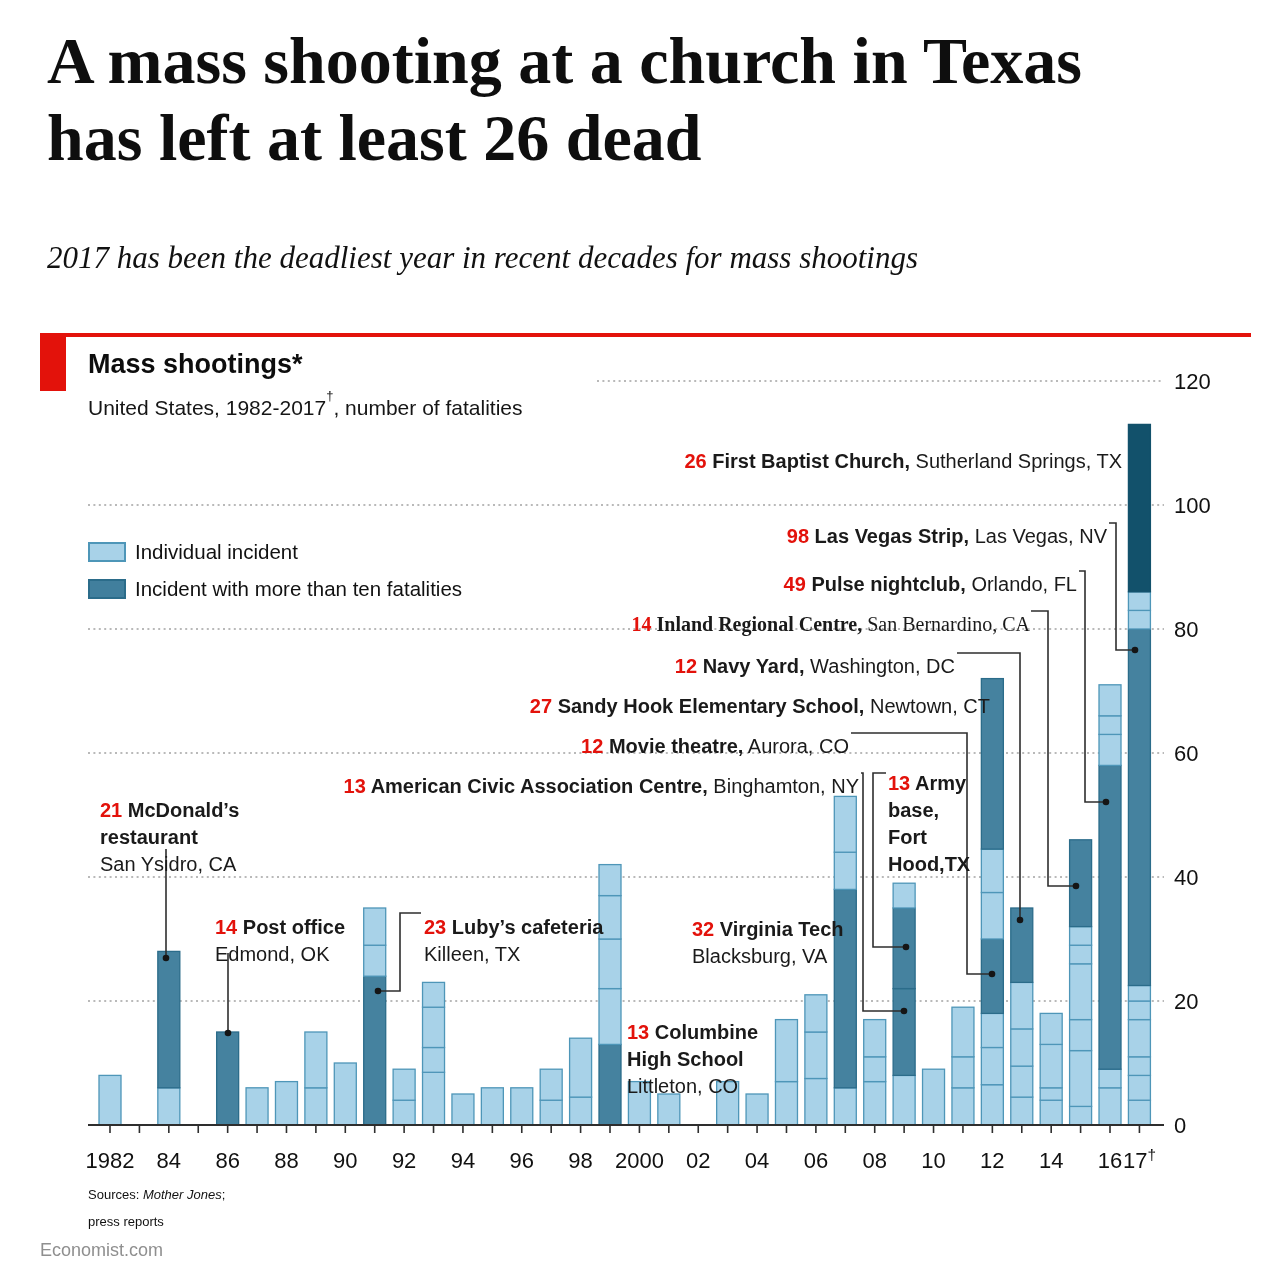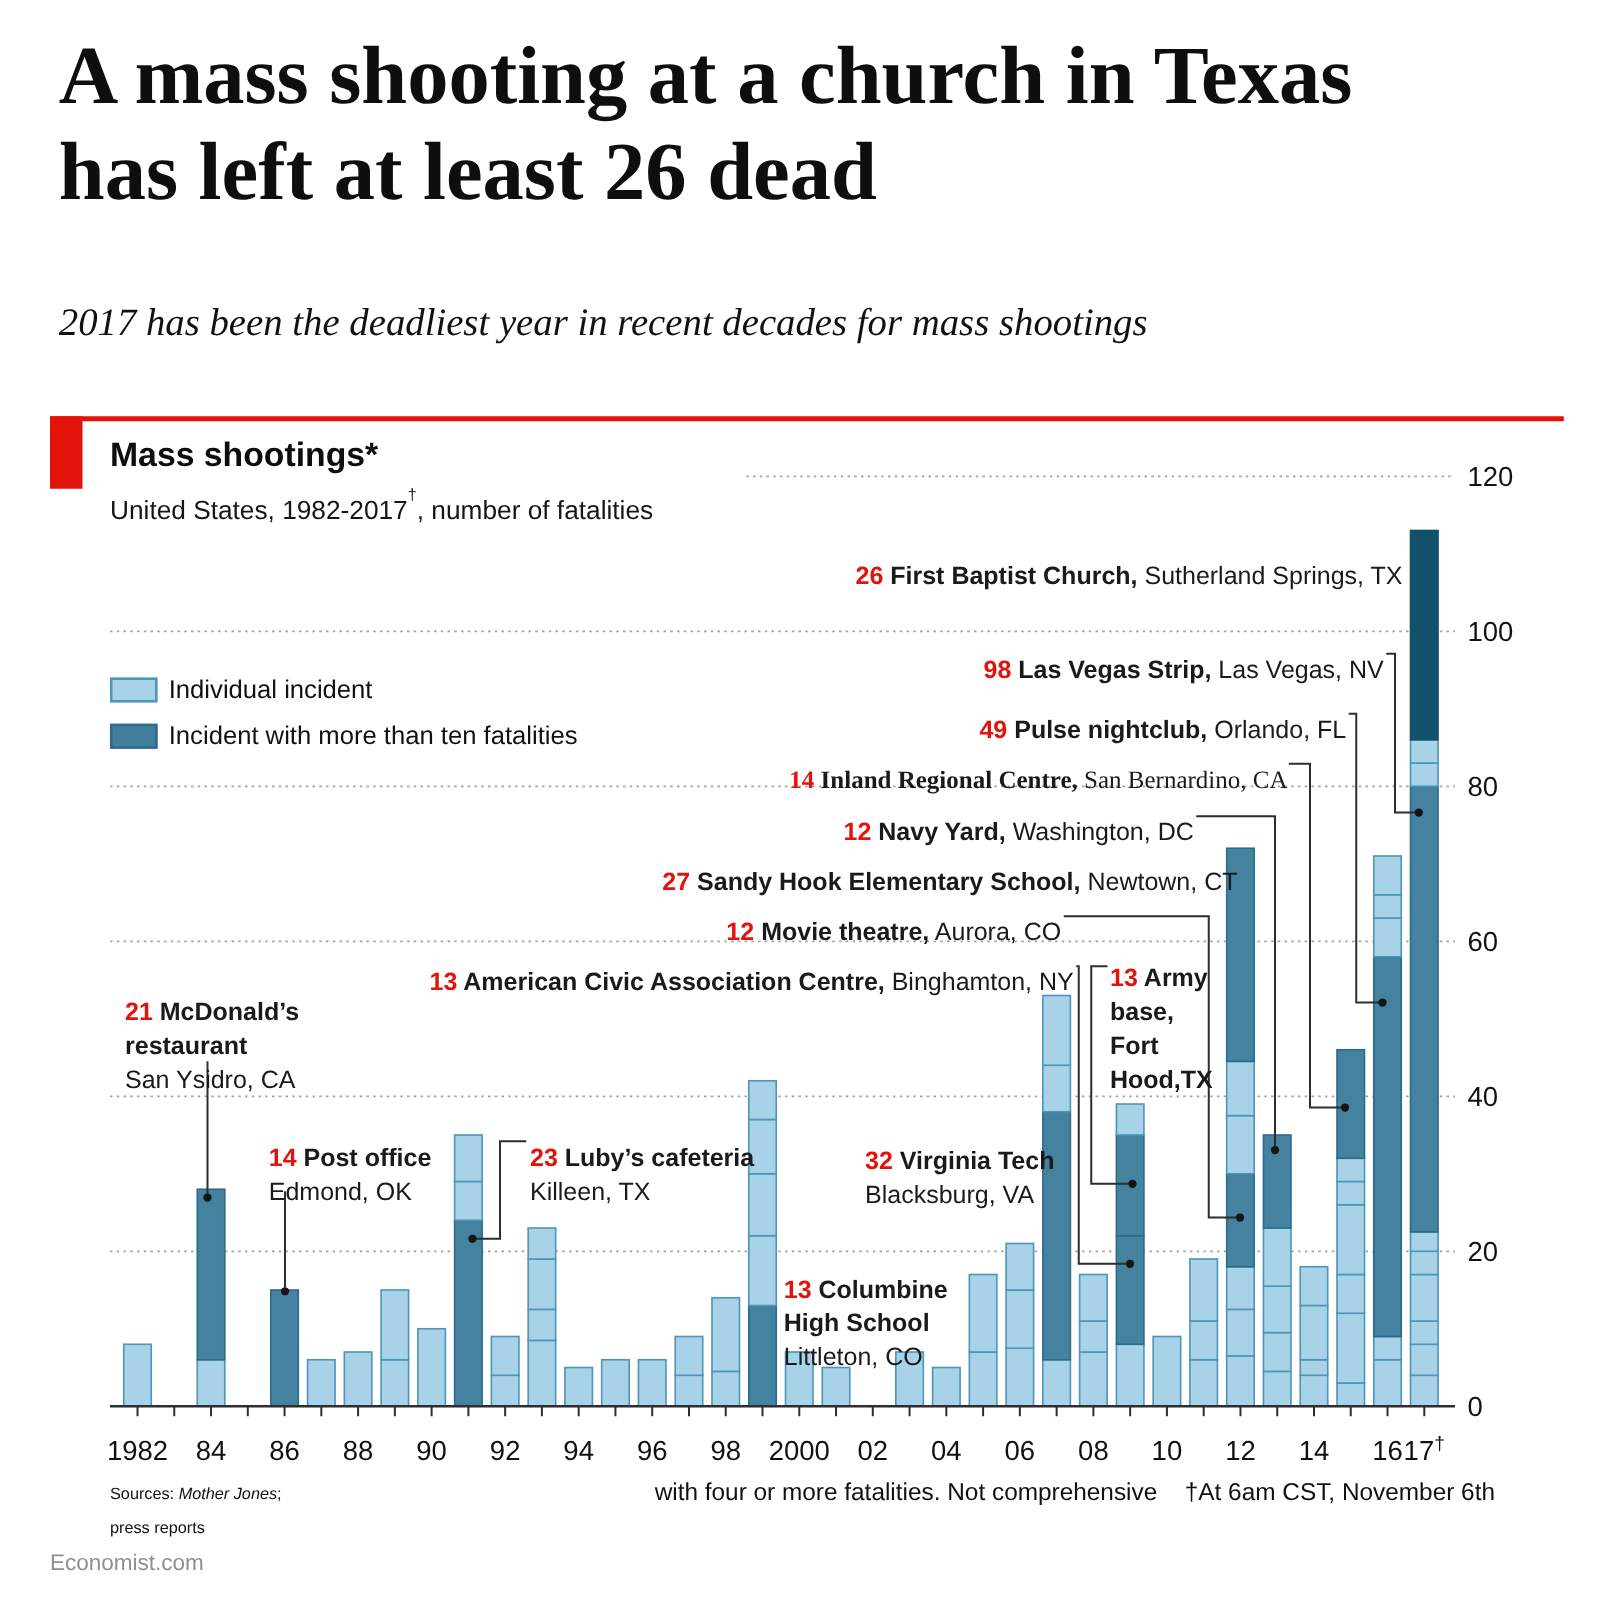--- a/index.html
+++ b/index.html
@@ -304,16 +304,15 @@
       <div><span class="a-reg">Blacksburg, VA</span></div>
     </div>
   </div>
 
 <div class="abs sources">
   <div><span>Sources: </span><span class="src-it">Mother Jones</span><span>;</span></div>
   <div>press reports</div>
 </div>
 
 <div class="abs footnote">
-  <div><span>with four or more fatalities. Not comprehensive</span><span class="fn-gap"></span><span>†At 6am CST, November 6th</span></div>
 </div>
 
 <div class="abs site">Economist.com</div>
 
 </body></html>

